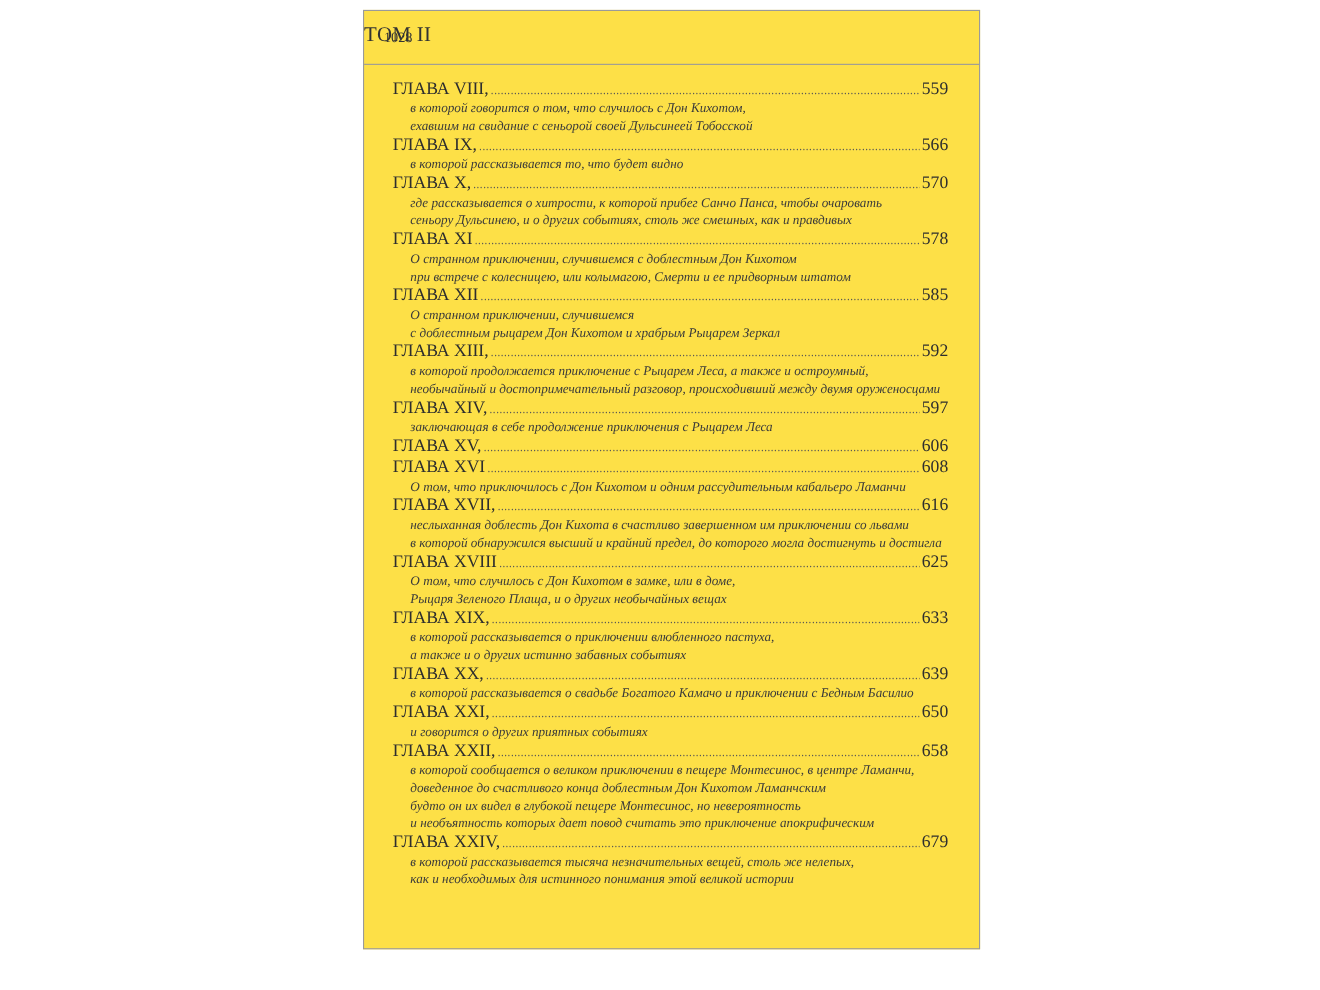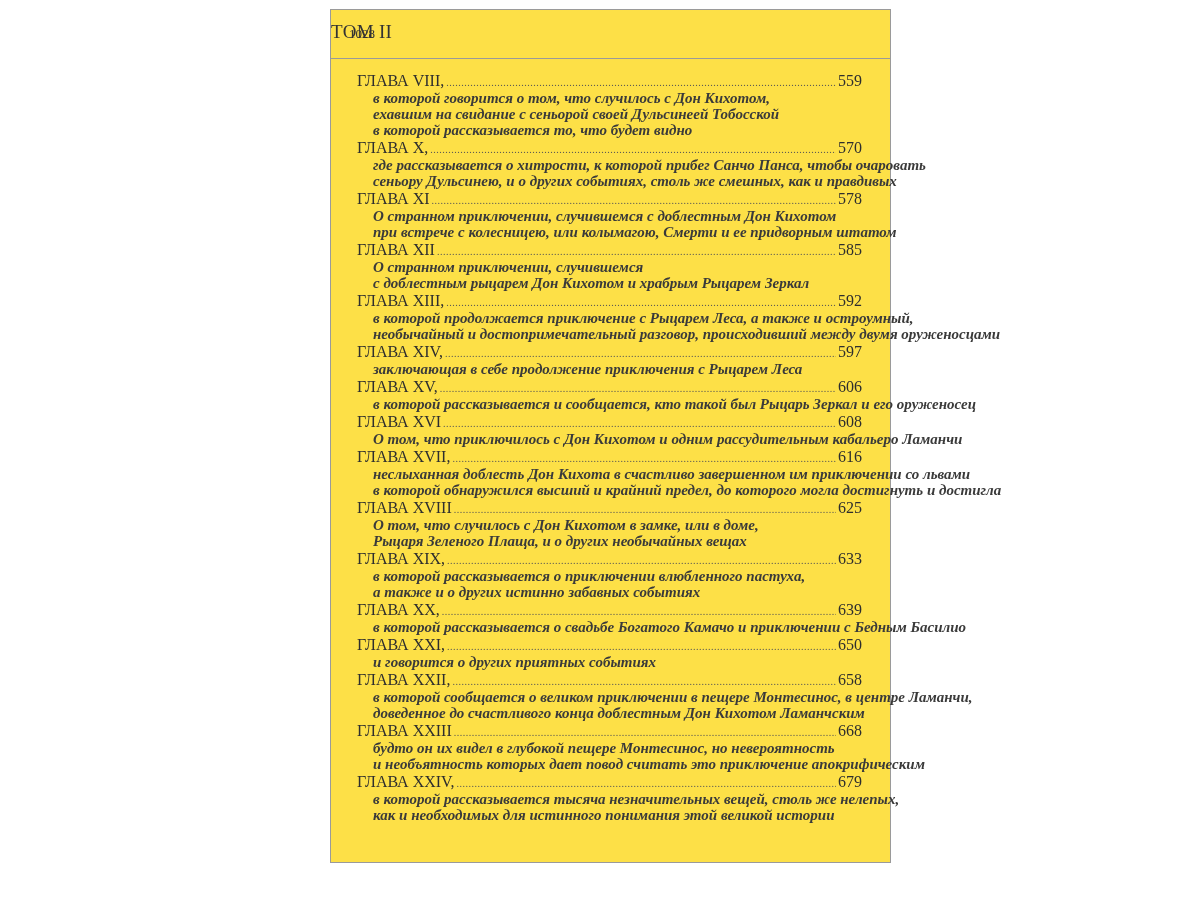--- a/index.html
+++ b/index.html
@@ -62,23 +62,23 @@
     letter-spacing: 0.5px;
     color: #555;
     margin: 0 2px;
   }
   .entry-head .leader::before {
     content: "....................................................................................................................................................................................................................................................";
   }
   .entry-head .pg { white-space: nowrap; font-family: Liberation Serif, serif; }
   .entry-sub {
     padding-left: 16px;
-    font-size: 15px;
+    font-size: 12px;
     font-style: italic;
-    font-weight: bold;
+    font-weight: normal;
     line-height: 16px;
     color: #3a3a3a;
     white-space: nowrap;
   }
 </style>
 </head>
 <body>
 
 <div class="page">
   <div class="header">
@@ -89,20 +89,25 @@
       <div class="entry">
         <div class="entry-head">
           <span class="title">ГЛАВА VIII,</span>
           <span class="leader"></span>
           <span class="pg">559</span>
         </div>
         <div class="entry-sub">в которой говорится о том, что случилось с Дон Кихотом,</div>
         <div class="entry-sub">ехавшим на свидание с сеньорой своей Дульсинеей Тобосской</div>
       </div>
       <div class="entry">
+        <div class="entry-head">
+          <span class="title">ГЛАВА IX,</span>
+          <span class="leader"></span>
+          <span class="pg">566</span>
+        </div>
         <div class="entry-sub">в которой рассказывается то, что будет видно</div>
       </div>
       <div class="entry">
         <div class="entry-head">
           <span class="title">ГЛАВА X,</span>
           <span class="leader"></span>
           <span class="pg">570</span>
         </div>
         <div class="entry-sub">где рассказывается о хитрости, к которой прибег Санчо Панса, чтобы очаровать</div>
         <div class="entry-sub">сеньору Дульсинею, и о других событиях, столь же смешных, как и правдивых</div>
@@ -141,21 +146,20 @@
           <span class="pg">597</span>
         </div>
         <div class="entry-sub">заключающая в себе продолжение приключения с Рыцарем Леса</div>
       </div>
       <div class="entry">
         <div class="entry-head">
           <span class="title">ГЛАВА XV,</span>
           <span class="leader"></span>
           <span class="pg">606</span>
         </div>
-        <div class="entry-sub">в которой рассказывается и сообщается, кто такой был Рыцарь Зеркал и его оруженосец</div>
       </div>
       <div class="entry">
         <div class="entry-head">
           <span class="title">ГЛАВА XVI</span>
           <span class="leader"></span>
           <span class="pg">608</span>
         </div>
         <div class="entry-sub">О том, что приключилось с Дон Кихотом и одним рассудительным кабальеро Ламанчи</div>
       </div>
       <div class="entry">
@@ -204,25 +208,20 @@
       <div class="entry">
         <div class="entry-head">
           <span class="title">ГЛАВА XXII,</span>
           <span class="leader"></span>
           <span class="pg">658</span>
         </div>
         <div class="entry-sub">в которой сообщается о великом приключении в пещере Монтесинос, в центре Ламанчи,</div>
         <div class="entry-sub">доведенное до счастливого конца доблестным Дон Кихотом Ламанчским</div>
       </div>
       <div class="entry">
-        <div class="entry-head">
-          <span class="title">ГЛАВА XXIII</span>
-          <span class="leader"></span>
-          <span class="pg">668</span>
-        </div>
         <div class="entry-sub">будто он их видел в глубокой пещере Монтесинос, но невероятность</div>
         <div class="entry-sub">и необъятность которых дает повод считать это приключение апокрифическим</div>
       </div>
       <div class="entry">
         <div class="entry-head">
           <span class="title">ГЛАВА XXIV,</span>
           <span class="leader"></span>
           <span class="pg">679</span>
         </div>
         <div class="entry-sub">в которой рассказывается тысяча незначительных вещей, столь же нелепых,</div>

